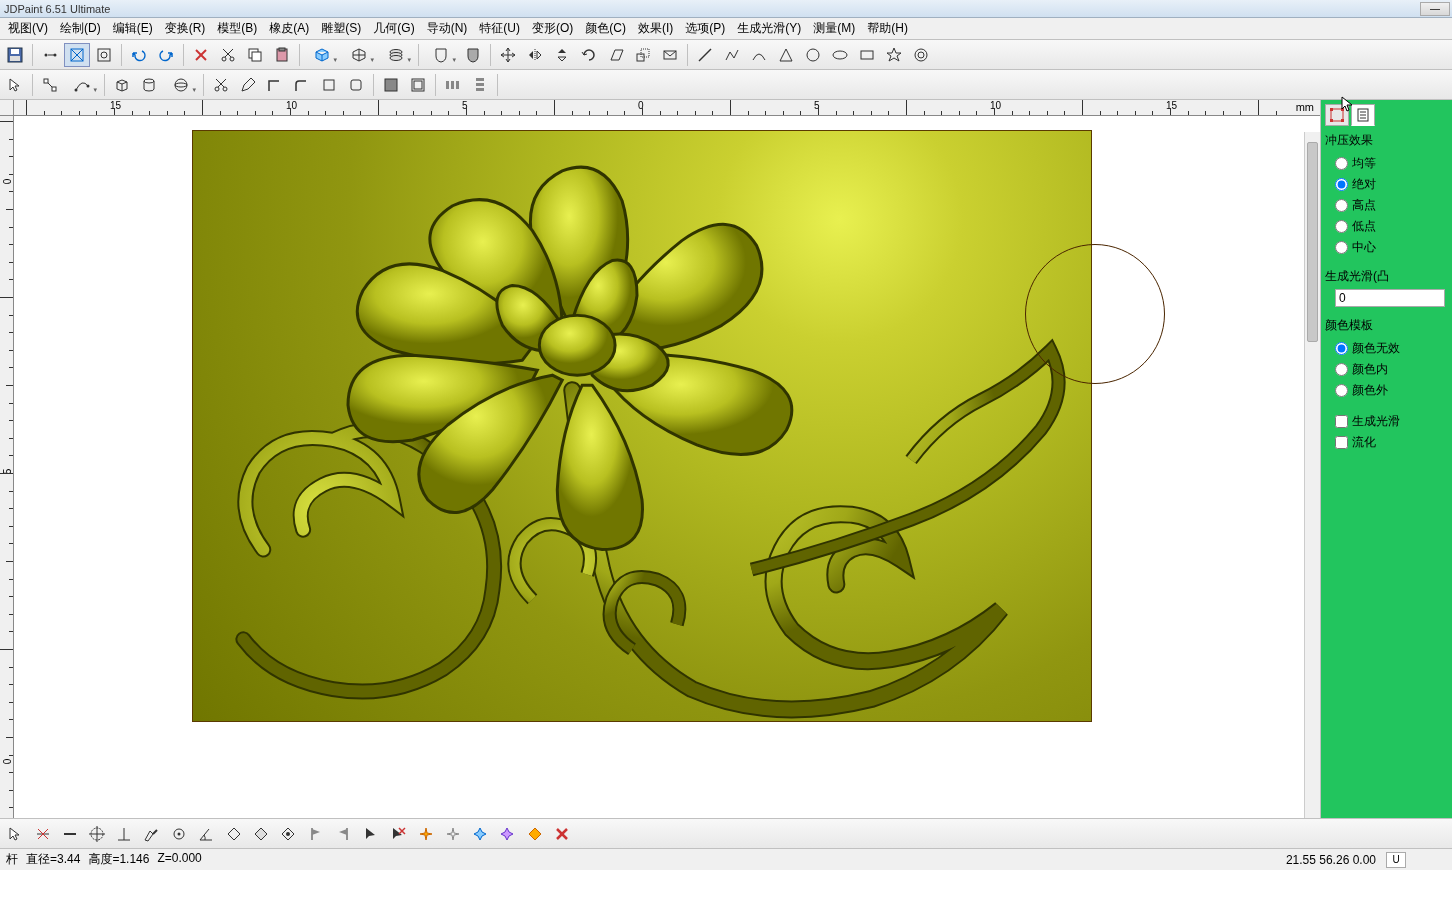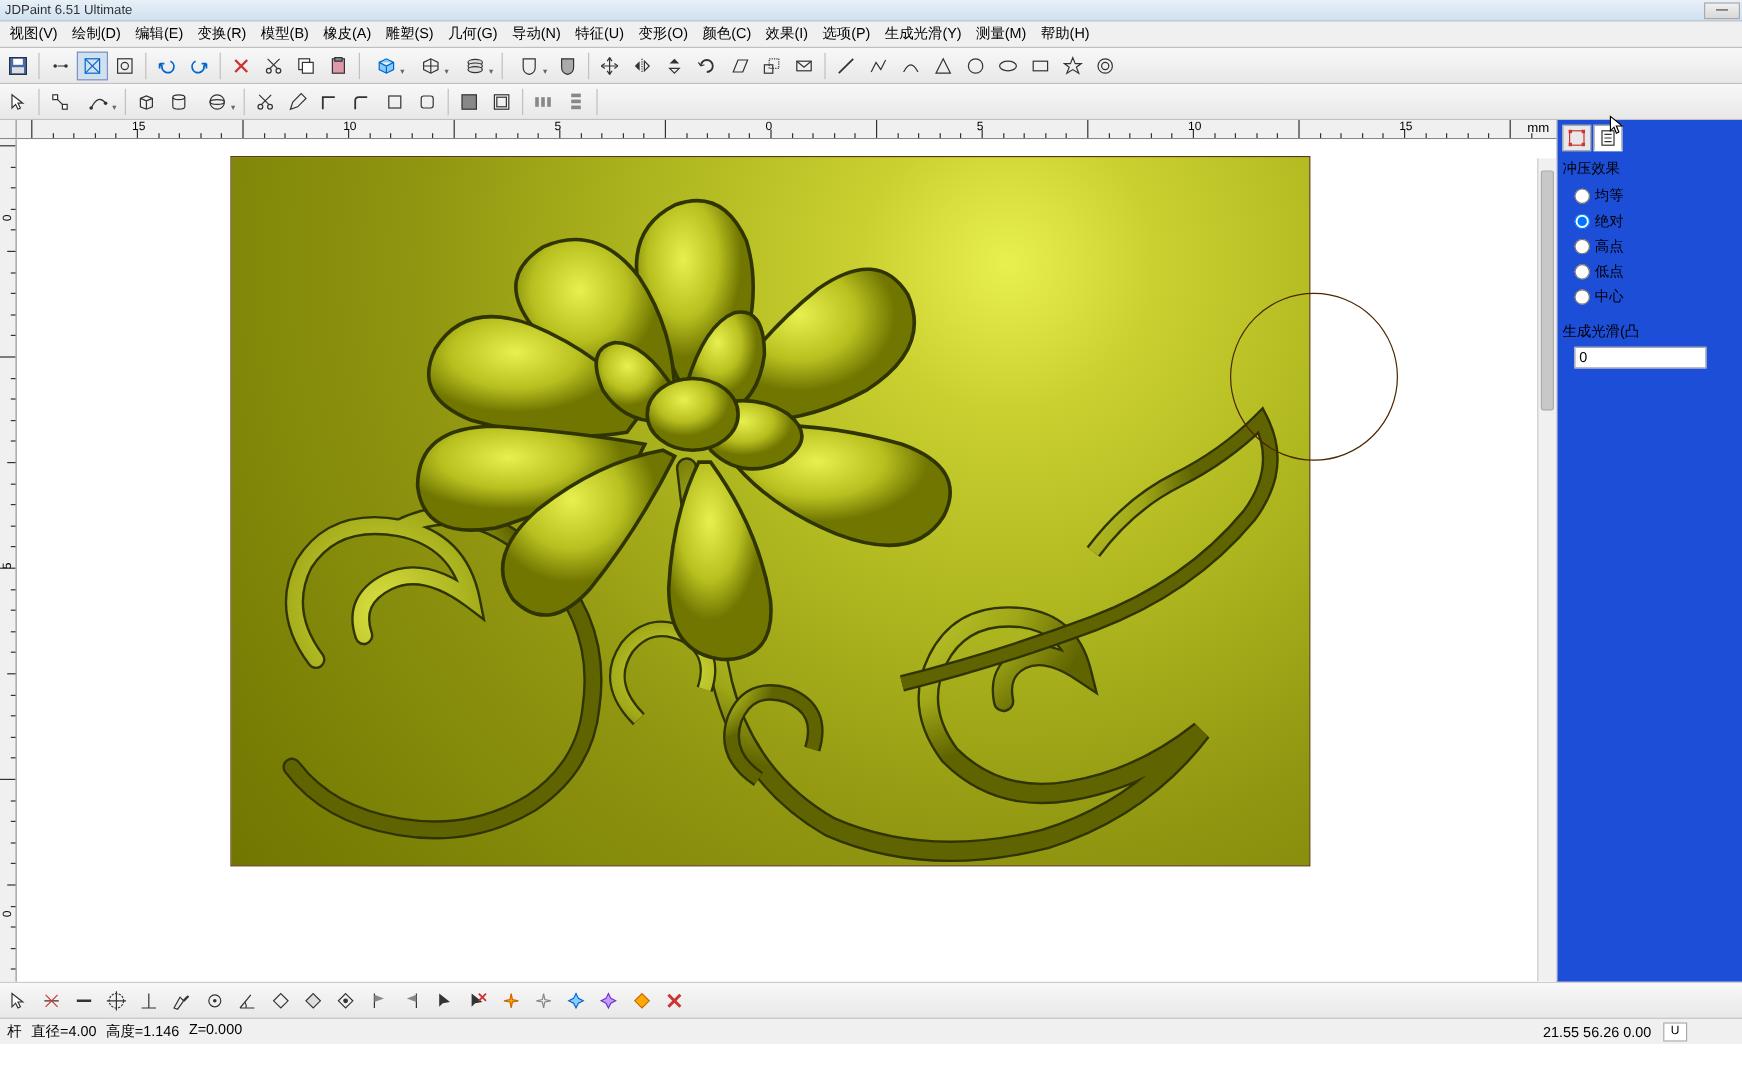--- a/index.html
+++ b/index.html
@@ -30,21 +30,21 @@
 .hruler .tick.minor { height: 5px; top: 11px; }
 .hruler .tick.mid { height: 8px; top: 8px; }
 .hruler .label { position: absolute; top: 0; font-size: 10px; }
 .hruler .unit { position: absolute; right: 6px; top: 1px; font-size: 11px; }
 .canvas { flex: 1; background: #fff; position: relative; overflow: hidden; }
 .artboard { position: absolute; left: 178px; top: 14px; width: 900px; height: 592px; border: 1px solid #5a3a00; background: radial-gradient(circle at 72% 15%, #e8f050 0%, #cad030 15%, #b0b820 35%, #909610 60%, #707600 100%); overflow: hidden; }
 .lotus-svg { width: 100%; height: 100%; }
 .circle-tool { position: absolute; left: 1011px; top: 128px; width: 140px; height: 140px; border: 1px solid #4a2500; border-radius: 50%; }
 .scrollv { position: absolute; right: 0; top: 16px; bottom: 0; width: 16px; background: #f0f0f0; border-left: 1px solid #ccc; }
 .scrollv .thumb { position: absolute; top: 10px; left: 2px; right: 2px; height: 200px; background: #c8c8c8; border: 1px solid #aaa; border-radius: 2px; }
-.sidepanel { width: 155px; background: #1d4ed8; border-left: 1px solid #c0c0c0; padding: 4px; }
+.sidepanel { width: 132px; background: #22c55e; border-left: 1px solid #c0c0c0; padding: 4px; }
 .sidepanel .tabrow { display: flex; gap: 2px; margin-bottom: 6px; }
 .sidepanel .tab { width: 24px; height: 22px; border: 1px solid #aaa; background: #e8e8e8; display: flex; align-items: center; justify-content: center; }
 .sidepanel .tab.active { background: #fff; border-bottom-color: #fff; }
 .panelgroup { margin-bottom: 10px; }
 .panelgroup .hdr { font-size: 12px; margin-bottom: 4px; }
 .panelgroup .opt { display: flex; align-items: center; gap: 4px; padding: 2px 0 2px 10px; }
 .panelgroup input[type=radio], .panelgroup input[type=checkbox] { margin: 0; }
 .panelgroup input[type=text] { width: 110px; height: 18px; border: 1px solid #aaa; padding: 0 3px; font-size: 12px; margin-left: 10px; }
 .bottomtoolbar { height: 30px; background: linear-gradient(#f8f8f8, #e8e8e8); border-top: 1px solid #c0c0c0; display: flex; align-items: center; padding-left: 2px; gap: 1px; }
 .statusbar { height: 22px; background: #f0f0f0; border-top: 1px solid #c0c0c0; display: flex; align-items: center; padding: 0 6px; font-size: 12px; justify-content: space-between; }
@@ -607,21 +607,46 @@
           <input type="radio" name="se" style="">
           <span>中心</span>
         </label>
     </div>
 
     <div class="panelgroup">
       <div class="hdr">生成光滑(凸</div>
       <input type="text" value="0" style="">
     </div>
 
-
+    <div class="panelgroup">
+      <div class="hdr">颜色模板</div>
+      <label class="opt">
+          <input type="radio" name="ct" checked="" style="">
+          <span>颜色无效</span>
+        </label>
+      <label class="opt">
+          <input type="radio" name="ct" style="">
+          <span>颜色内</span>
+        </label>
+      <label class="opt">
+          <input type="radio" name="ct" style="">
+          <span>颜色外</span>
+        </label>
+    </div>
+
+    <div class="panelgroup">
+      <label class="opt">
+          <input type="checkbox" style="">
+          <span>生成光滑</span>
+        </label>
+      <label class="opt">
+          <input type="checkbox" style="">
+          <span>流化</span>
+        </label>
+    </div>
   </div>
 </div>
 
 <div class="bottomtoolbar">
   <div class="toolbtn">
       <svg viewBox="0 0 18 18">
         <path d="M4 3 L4 14 L7 11 L9 15 L11 14 L9 10 L13 10 Z" fill="#fff" stroke="#333"></path>
       </svg>
     </div>
   <div class="sep"></div>
@@ -743,21 +768,21 @@
       <svg viewBox="0 0 18 18">
         <line x1="4" y1="4" x2="14" y2="14" stroke="#c33" stroke-width="2.5"></line>
         <line x1="14" y1="4" x2="4" y2="14" stroke="#c33" stroke-width="2.5"></line>
       </svg>
     </div>
 </div>
 
 <div class="statusbar">
   <div class="left">
     <span>杆</span>
-    <span>直径=4.00</span>
+    <span>直径=3.44</span>
     <span>高度=1.146</span>
     <span>Z=0.000</span>
   </div>
   <div class="right">
     <span>21.55 56.26 0.00</span>
     <div class="ubtn">U</div>
   </div>
 </div>
 
 <svg class="cursor-arrow" viewBox="0 0 12 16">

